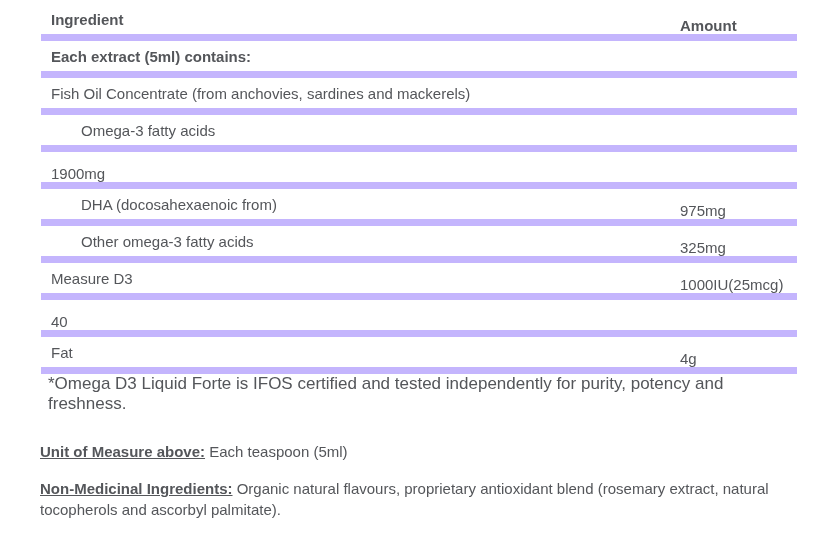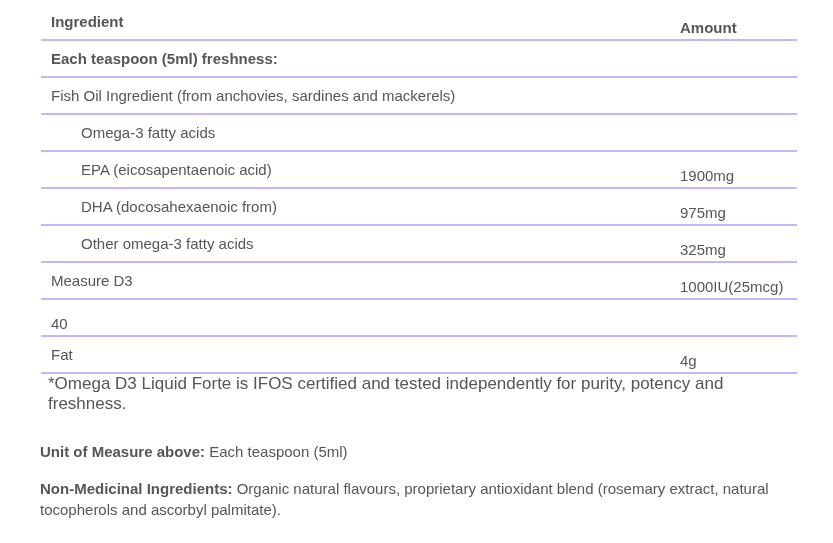--- a/index.html
+++ b/index.html
@@ -16,21 +16,21 @@
 
   
   .ing-table {
     margin-left: 41px;
     width: 756px;
   }
   .t-row {
     display: flex;
     align-items: center;
     min-height: 37px;
-    border-bottom: 2px solid #c4b5fd;
+    border-bottom: 7px solid #c4b5fd;
   }
   .t-row .cell-ingredient {
     flex: 1 1 auto;
     padding-left: 10px;
     padding-right: 10px;
   }
   .t-row .cell-ingredient.indent { padding-left: 40px; }
   .t-row .cell-amount {
     flex: 0 0 127px;
     width: 127px;
@@ -54,49 +54,48 @@
   }
   .unit-line {
     margin-top: 27px;
     line-height: 21px;
   }
   .nonmed-para {
     margin-top: 16px;
     line-height: 21px;
     max-width: 745px;
   }
-  strong { font-weight: 700; }
+  strong { font-weight: 700; text-decoration: underline; }
 </style>
 </head>
 <body>
 
 <div class="page">
 
   <div class="ing-table">
 
     <div class="t-row header-row">
       <div class="cell-ingredient">Ingredient</div>
       <div class="cell-amount">Amount</div>
     </div>
 
     <div class="t-row section-row">
-      <div class="cell-ingredient">Each teaspoon (5ml) freshness:</div>
+      <div class="cell-ingredient">Each extract (5ml) contains:</div>
       <div class="cell-amount"></div>
     </div>
 
     <div class="t-row">
-      <div class="cell-ingredient">Fish Oil Ingredient (from anchovies, sardines and mackerels)</div>
+      <div class="cell-ingredient">Fish Oil Concentrate (from anchovies, sardines and mackerels)</div>
     </div>
 
     <div class="t-row">
       <div class="cell-ingredient indent">Omega-3 fatty acids</div>
     </div>
 
     <div class="t-row">
-      <div class="cell-ingredient indent">EPA (eicosapentaenoic acid)</div>
       <div class="cell-amount">1900mg</div>
     </div>
 
     <div class="t-row">
       <div class="cell-ingredient indent">DHA (docosahexaenoic from)</div>
       <div class="cell-amount">975mg</div>
     </div>
 
     <div class="t-row">
       <div class="cell-ingredient indent">Other omega-3 fatty acids</div>

